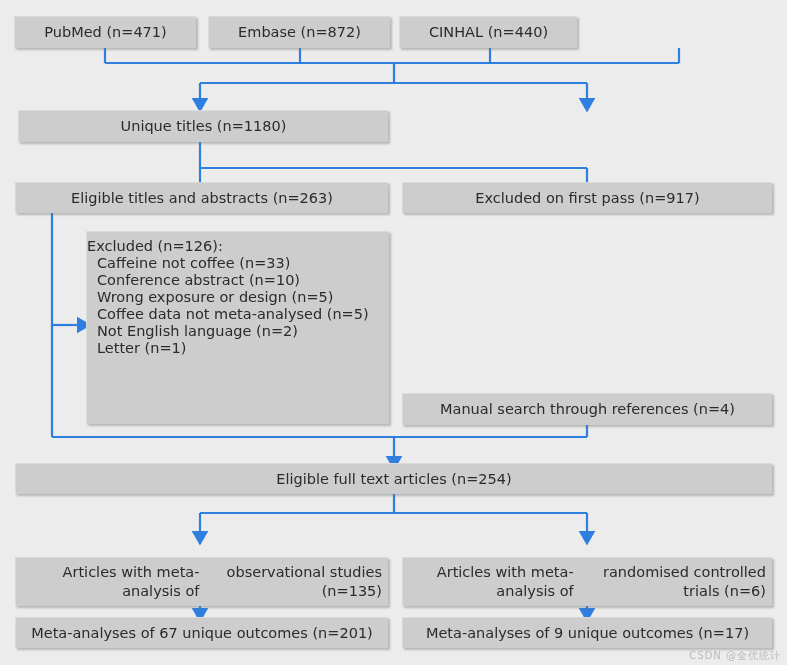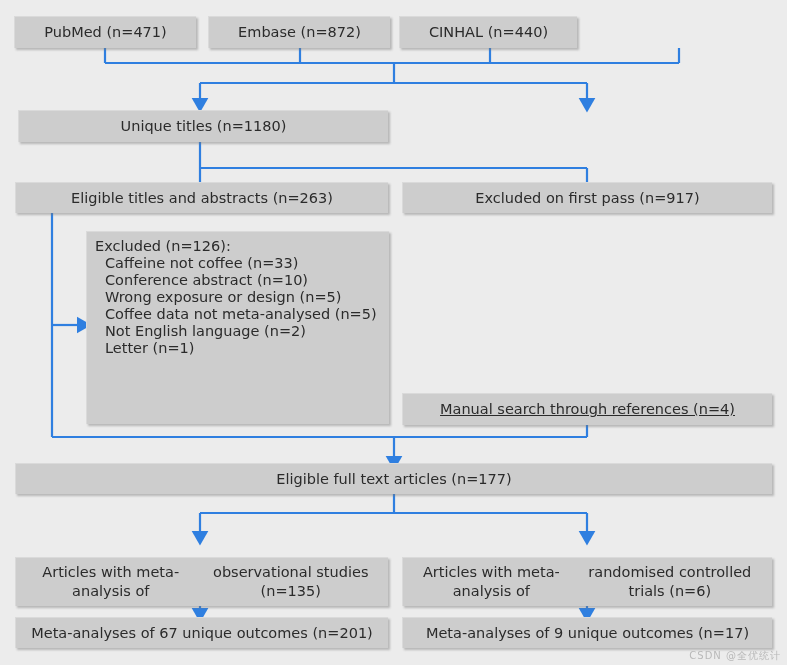--- a/index.html
+++ b/index.html
@@ -23,33 +23,33 @@
     background: #cdcdcd;
     border-top: 1px solid #dadada;
     border-left: 1px solid #dadada;
     box-shadow: 2px 2px 2px rgba(120,120,120,0.45);
     color: #2b2b2b;
     font-size: 14.5px;
     line-height: 17px;
     display: flex;
     align-items: center;
     justify-content: center;
-    text-align: center;
+    text-align: right;
     padding: 4px 6px;
   }
   .box.two-line {
     flex-direction: row;
     line-height: 19px;
     margin-top: 16px;
   }
   .box.left-align {
     justify-content: flex-start;
     align-items: flex-start;
     text-align: left;
-    padding: 6px 8px;
+    padding: 6px 0;
     flex-direction: column;
   }
   .excl-line {
     white-space: nowrap;
     display: block;
   }
   .excl-line.indent {
     padding-left: 10px;
   }
   svg.wires {
@@ -142,26 +142,26 @@
   <div class="box left-align" style="left:86px; top:231px; width:303px; height:193px;">
     <span class="excl-line">Excluded (n=126):</span>
     <span class="excl-line indent">Caffeine not coffee (n=33)</span>
     <span class="excl-line indent">Conference abstract (n=10)</span>
     <span class="excl-line indent">Wrong exposure or design (n=5)</span>
     <span class="excl-line indent">Coffee data not meta-analysed (n=5)</span>
     <span class="excl-line indent">Not English language (n=2)</span>
     <span class="excl-line indent">Letter (n=1)</span>
   </div>
 
-  <div class="box" style="left:402px; top:393px; width:370px; height:32px;text-decoration:underline;">
+  <div class="box" style="left:402px; top:393px; width:370px; height:32px;">
     <span>Manual search through references (n=4)</span>
   </div>
 
   <div class="box" style="left:15px; top:463px; width:757px; height:31px;">
-    <span>Eligible full text articles (n=177)</span>
+    <span>Eligible full text articles (n=254)</span>
   </div>
 
   <div class="box two-line" style="left:15px; top:541px; width:373px; height:49px;">
     <span>Articles with meta-analysis of</span>
     <span>observational studies (n=135)</span>
   </div>
   <div class="box two-line" style="left:402px; top:541px; width:370px; height:49px;">
     <span>Articles with meta-analysis of</span>
     <span>randomised controlled trials (n=6)</span>
   </div>

